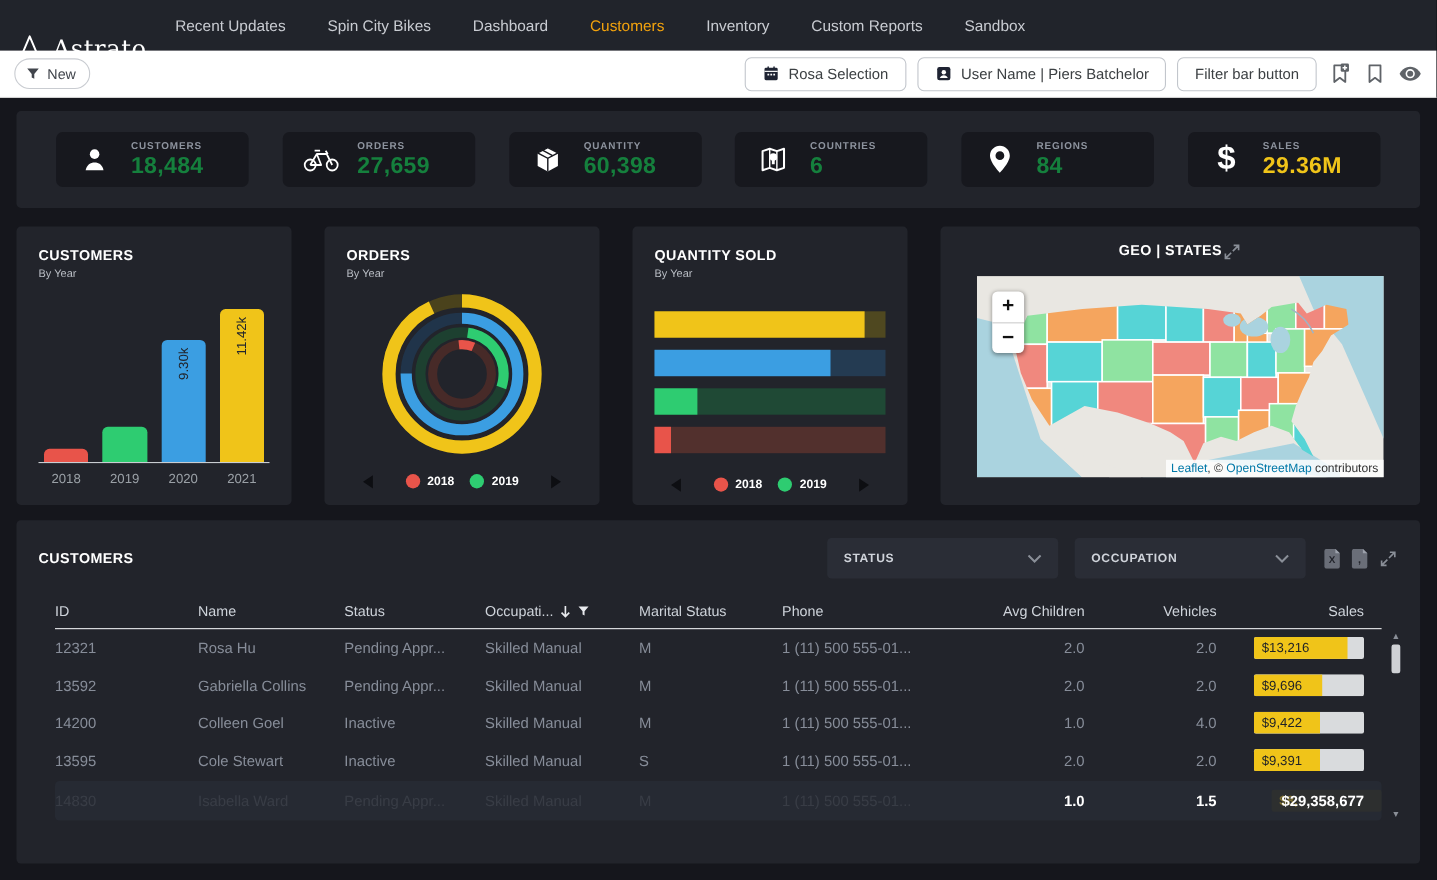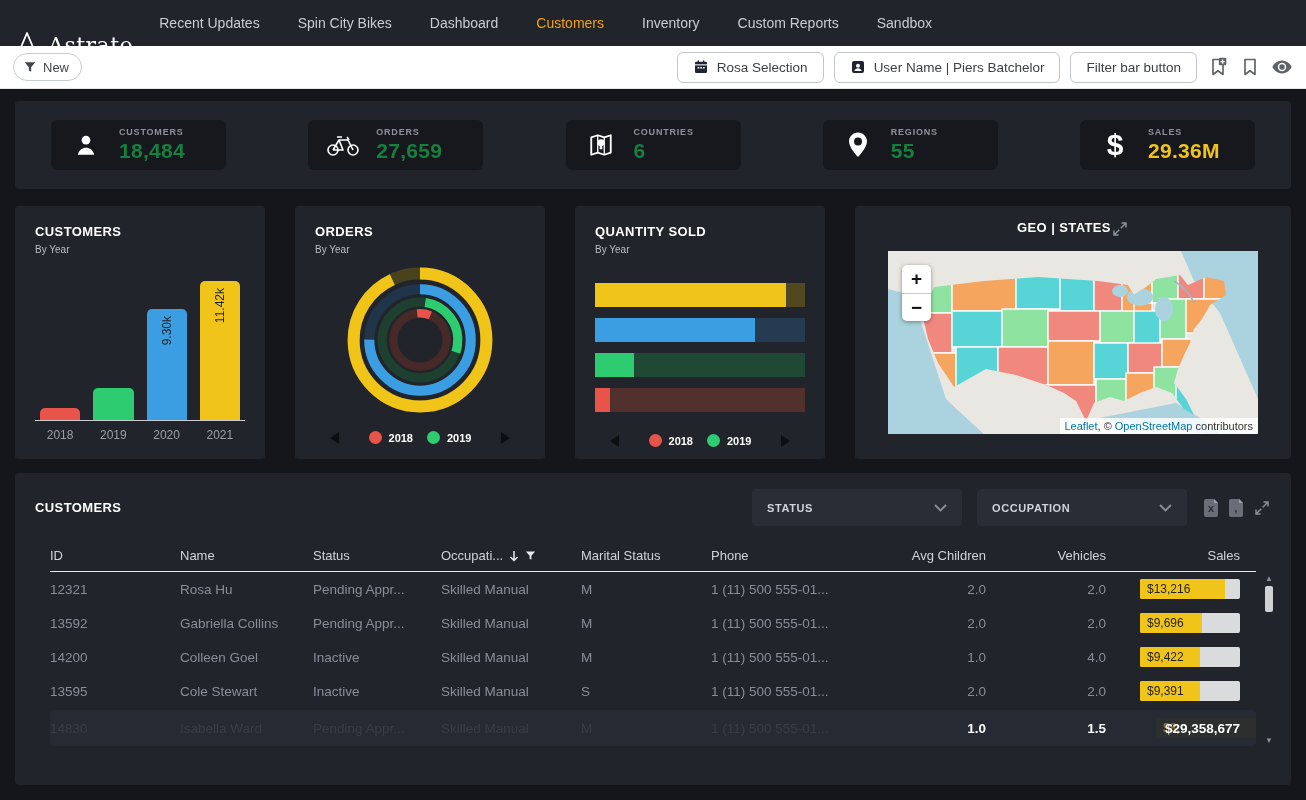--- a/index.html
+++ b/index.html
@@ -212,20 +212,34 @@
             <circle cx="27" cy="17" r="5" fill="none" stroke="#fff" stroke-width="1.6"></circle>
             <path d="M7 17 L13 7 L22 7 L27 17 M13 7 L17 17 L7 17 M11 4 h5 M21 4 l2 3" fill="none" stroke="#fff" stroke-width="1.6" stroke-linejoin="round"></path>
           </svg>
       </span>
       <div>
         <div class="kpi-label">ORDERS</div>
         <div class="kpi-value">27,659</div>
       </div>
     </div>
 
+    <div class="kpi-card">
+      <span class="kpi-icon">
+        <svg width="26" height="26" viewBox="0 0 24 24">
+            <path d="M12 2 20.5 6.5 V17.5 L12 22 3.5 17.5 V6.5 Z" fill="#fff"></path>
+            <path d="M12 2 20.5 6.5 12 11 3.5 6.5Z" fill="#fff" stroke="#17181e" stroke-width="1.2"></path>
+            <path d="M12 11V22" stroke="#17181e" stroke-width="1.2"></path>
+            <path d="M7.5 4.2 16 8.7" stroke="#17181e" stroke-width="1.2"></path>
+          </svg>
+      </span>
+      <div>
+        <div class="kpi-label">QUANTITY</div>
+        <div class="kpi-value">60,398</div>
+      </div>
+    </div>
 
     <div class="kpi-card">
       <span class="kpi-icon">
         <svg width="26" height="26" viewBox="0 0 24 24">
             <path d="M3 5 9 3 15 5 21 3 V19 L15 21 9 19 3 21Z" fill="none" stroke="#fff" stroke-width="1.7" stroke-linejoin="round"></path>
             <path d="M9 3V19 M15 5V21" stroke="#fff" stroke-width="1.2"></path>
             <circle cx="12" cy="10" r="3.2" fill="#fff"></circle>
             <path d="M12 10 12 16" stroke="#fff" stroke-width="2.4"></path>
           </svg>
       </span>
@@ -236,21 +250,21 @@
     </div>
 
     <div class="kpi-card">
       <span class="kpi-icon">
         <svg width="24" height="28" viewBox="0 0 24 28">
             <path d="M12 1.5c-5 0-9 4-9 9 0 6.2 9 15.5 9 15.5s9-9.3 9-15.5c0-5-4-9-9-9Zm0 13a4 4 0 1 1 0-8 4 4 0 0 1 0 8Z" fill="#fff"></path>
           </svg>
       </span>
       <div>
         <div class="kpi-label">REGIONS</div>
-        <div class="kpi-value">55</div>
+        <div class="kpi-value">84</div>
       </div>
     </div>
 
     <div class="kpi-card">
       <span class="kpi-icon" style="color:#fff;font-size:30px;font-weight:bold;">$</span>
       <div>
         <div class="kpi-label">SALES</div>
         <div class="kpi-value" style="color: rgb(240, 196, 25);">29.36M</div>
       </div>
     </div>

